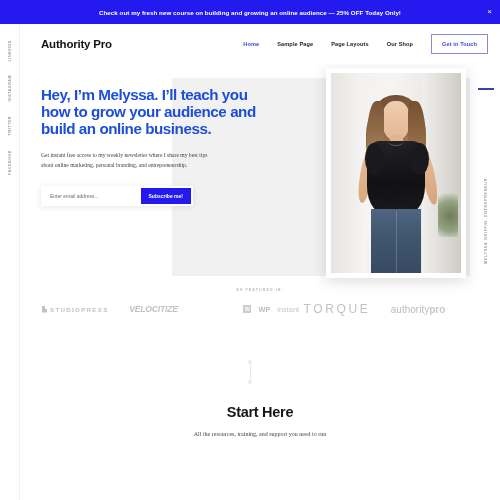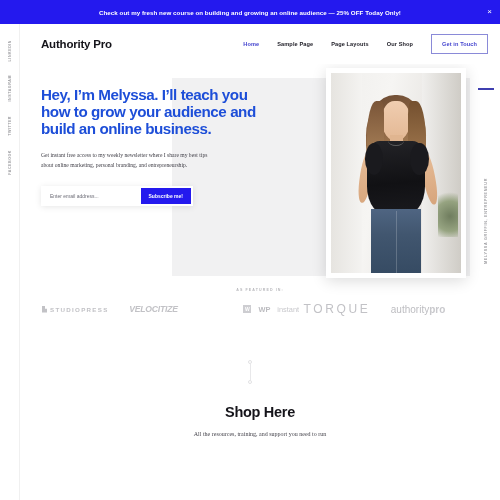--- a/index.html
+++ b/index.html
@@ -436,17 +436,17 @@
     </div>
   </div>
 
   <div class="scroll-ind">
     <div class="si-dot"></div>
     <div class="si-line"></div>
     <div class="si-dot"></div>
   </div>
 
   <div class="start-section">
-    <h2 class="start-title">Shop Here</h2>
+    <h2 class="start-title">Start Here</h2>
     <p class="start-sub">All the resources, training, and support you need to run</p>
   </div>
 
 </div>
 
 </body></html>

